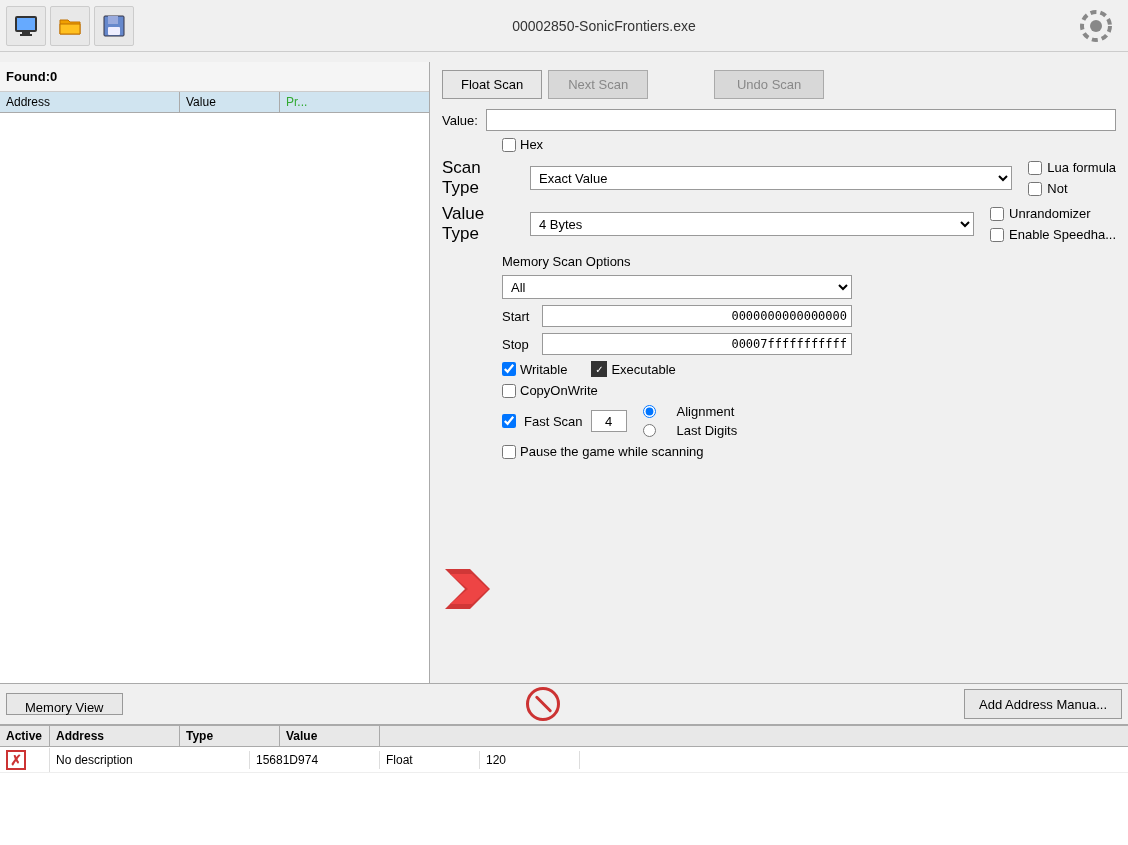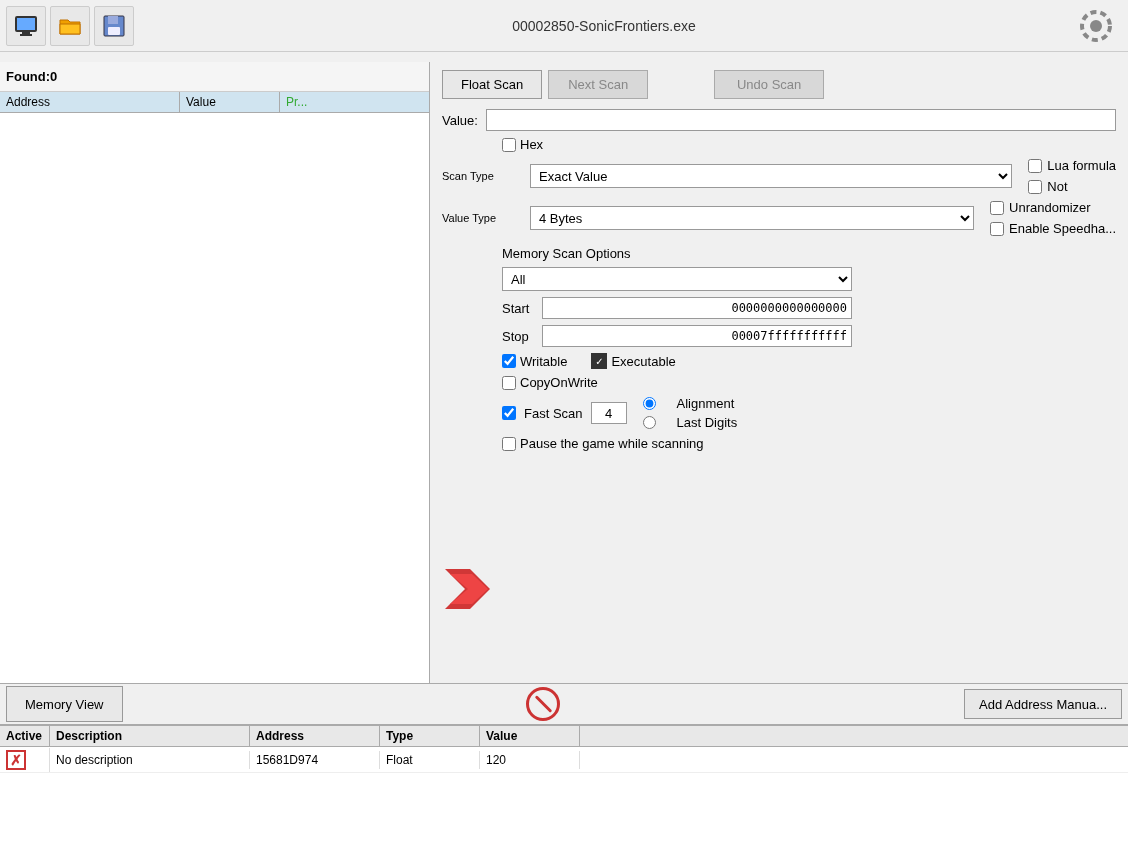--- a/index.html
+++ b/index.html
@@ -134,21 +134,21 @@
       gap: 4px;
       margin-left: 60px;
     }
 
     
     .option-row {
       display: flex;
       align-items: center;
       gap: 8px;
     }
-    .option-label { width: 80px; font-size: 11px; }
+    .option-label { width: 80px; font-size: 17px; }
     .option-select {
       flex: 1;
       height: 24px;
       border: 1px solid #999;
       background: white;
       font-size: 13px;
       padding: 0 4px;
     }
     .check-item {
       display: flex;
@@ -253,21 +253,21 @@
       border-top: 1px solid #aaa;
       border-bottom: 1px solid #aaa;
     }
     .btn-memory-view {
       padding: 6px 18px;
       background: #e8e8e8;
       border: 1px solid #999;
       font-size: 13px;
       cursor: pointer;
       margin-left: 6px;
-      height: 36px;
+      height: 22px;
     }
     .stop-circle {
       width: 34px; height: 34px;
       border-radius: 50%;
       border: 3px solid #cc3333;
       display: flex; align-items: center; justify-content: center;
       position: relative;
     }
     .stop-line {
       position: absolute;
@@ -560,21 +560,20 @@
         <div class="stop-line"></div>
       </div>
     </div>
 
     <button class="btn-add-address">Add Address Manua...</button>
   </div>
 
   <div class="bottom-list">
     <div class="list-header">
       <div class="lh-col col-active">Active</div>
-      <div class="lh-col col-desc">Description</div>
       <div class="lh-col col-address">Address</div>
       <div class="lh-col col-type">Type</div>
       <div class="lh-col col-value">Value</div>
     </div>
 
     <div class="list-row">
       <div class="lc col-active">
         <div class="x-checkbox">✗</div>
       </div>
       <div class="lc col-desc">No description</div>

